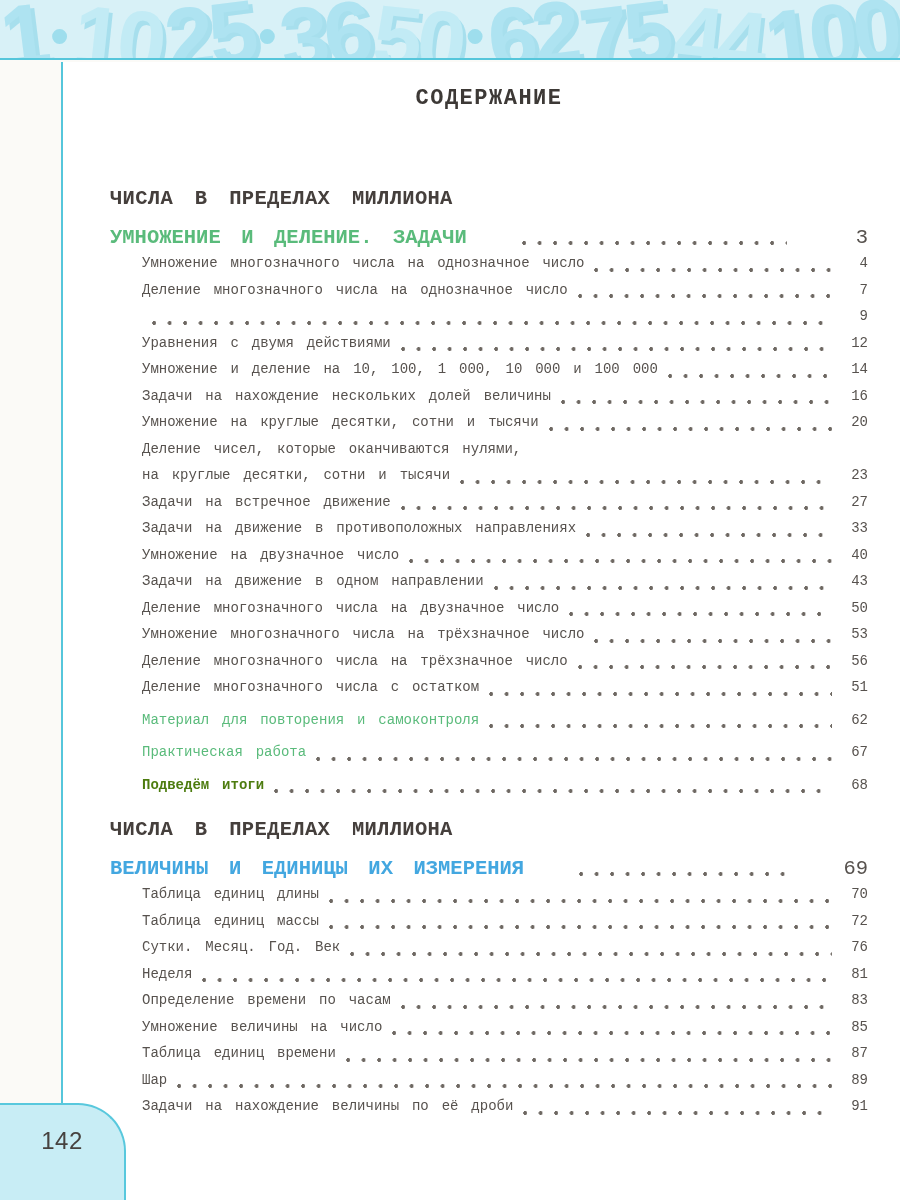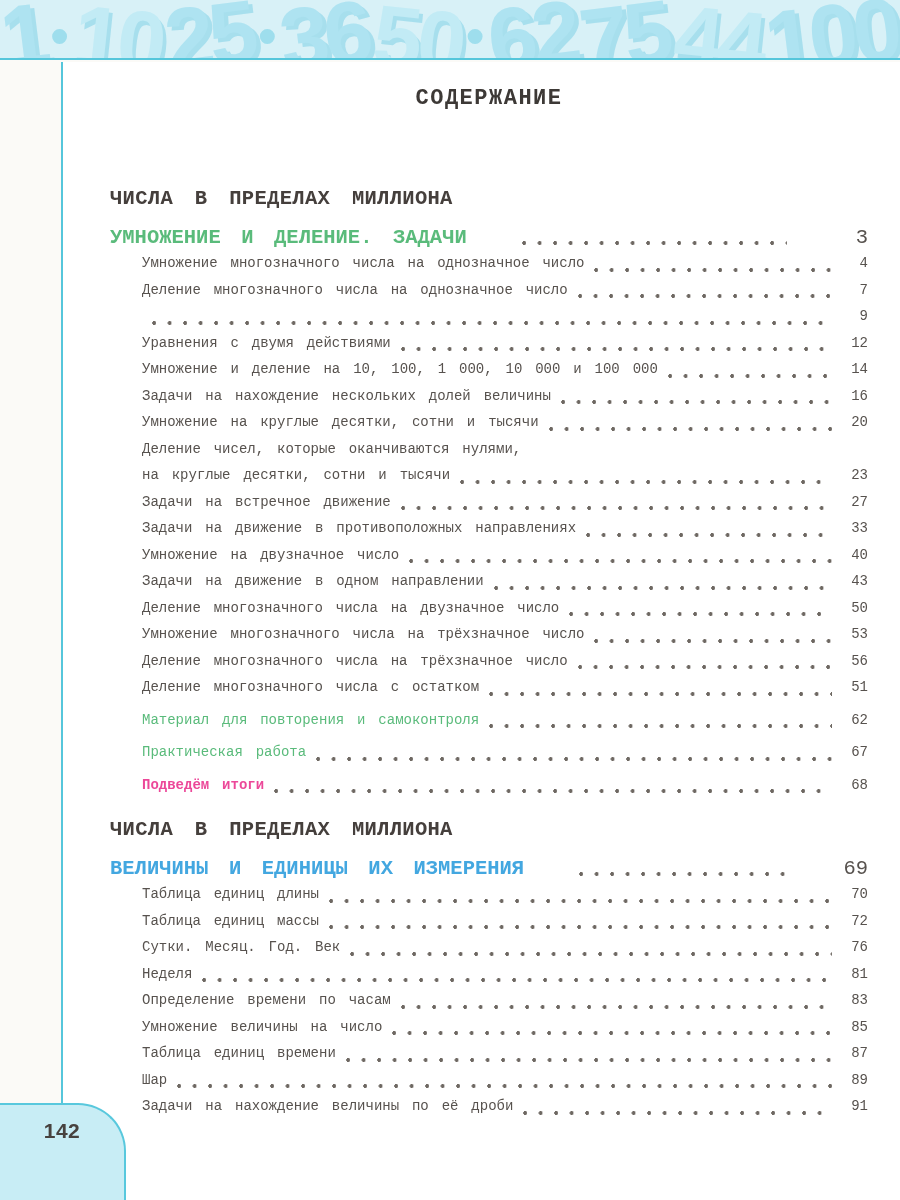--- a/index.html
+++ b/index.html
@@ -43,22 +43,22 @@
   .corner-tab {
     position:absolute; left:0; bottom:0; width:126px; height:97px;
     background:#c8edf5;
     border-top:2px solid #58c8dd;
     border-right:2px solid #58c8dd;
     border-radius:0 48px 0 0;
     box-sizing:border-box;
     text-align:center;
   }
   .corner-tab .pgnum {
-    display:inline-block; margin-top:14px;
-    font-size:21px; font-weight:bold; color:#47423f; letter-spacing:0.5px;
+    display:inline-block; margin-top:22px;
+    font-size:24px; font-weight:normal; color:#47423f; letter-spacing:0.5px;
   }
 
   
   .content {
     position:absolute; left:63px; top:62px; right:0; bottom:0;
     background:#ffffff;
     padding:0 32px 0 47px; box-sizing:border-box;font-family:Liberation Mono, monospace;
   }
 
   .toc-title {
@@ -99,21 +99,21 @@
     gap:45px;
   }
   .row.accent-green .t { color:#5abb7b; }
   .row.accent-blue  .t { color:#43a7e0; }
 
   .row.entry { margin-left:32px; }
 
   .row.special-green { margin-top:6px; }
   .row.special-green .t { color:#5abb7b; }
   .row.special-green.bold { font-weight:bold; }
-  .row.special-green.bold .t { color:#ec4899; }
+  .row.special-green.bold .t { color:#4d7c0f; }
 
   
   .artifact-dash {
     position:absolute; left:95px; top:655px; width:33px; height:1.5px;
     background:#cdc9c5;
   }
   .artifact-pink {
     position:absolute; left:780px; top:438px; width:16px; height:2px;
     background:rgba(235,150,160,0.45);
   }

